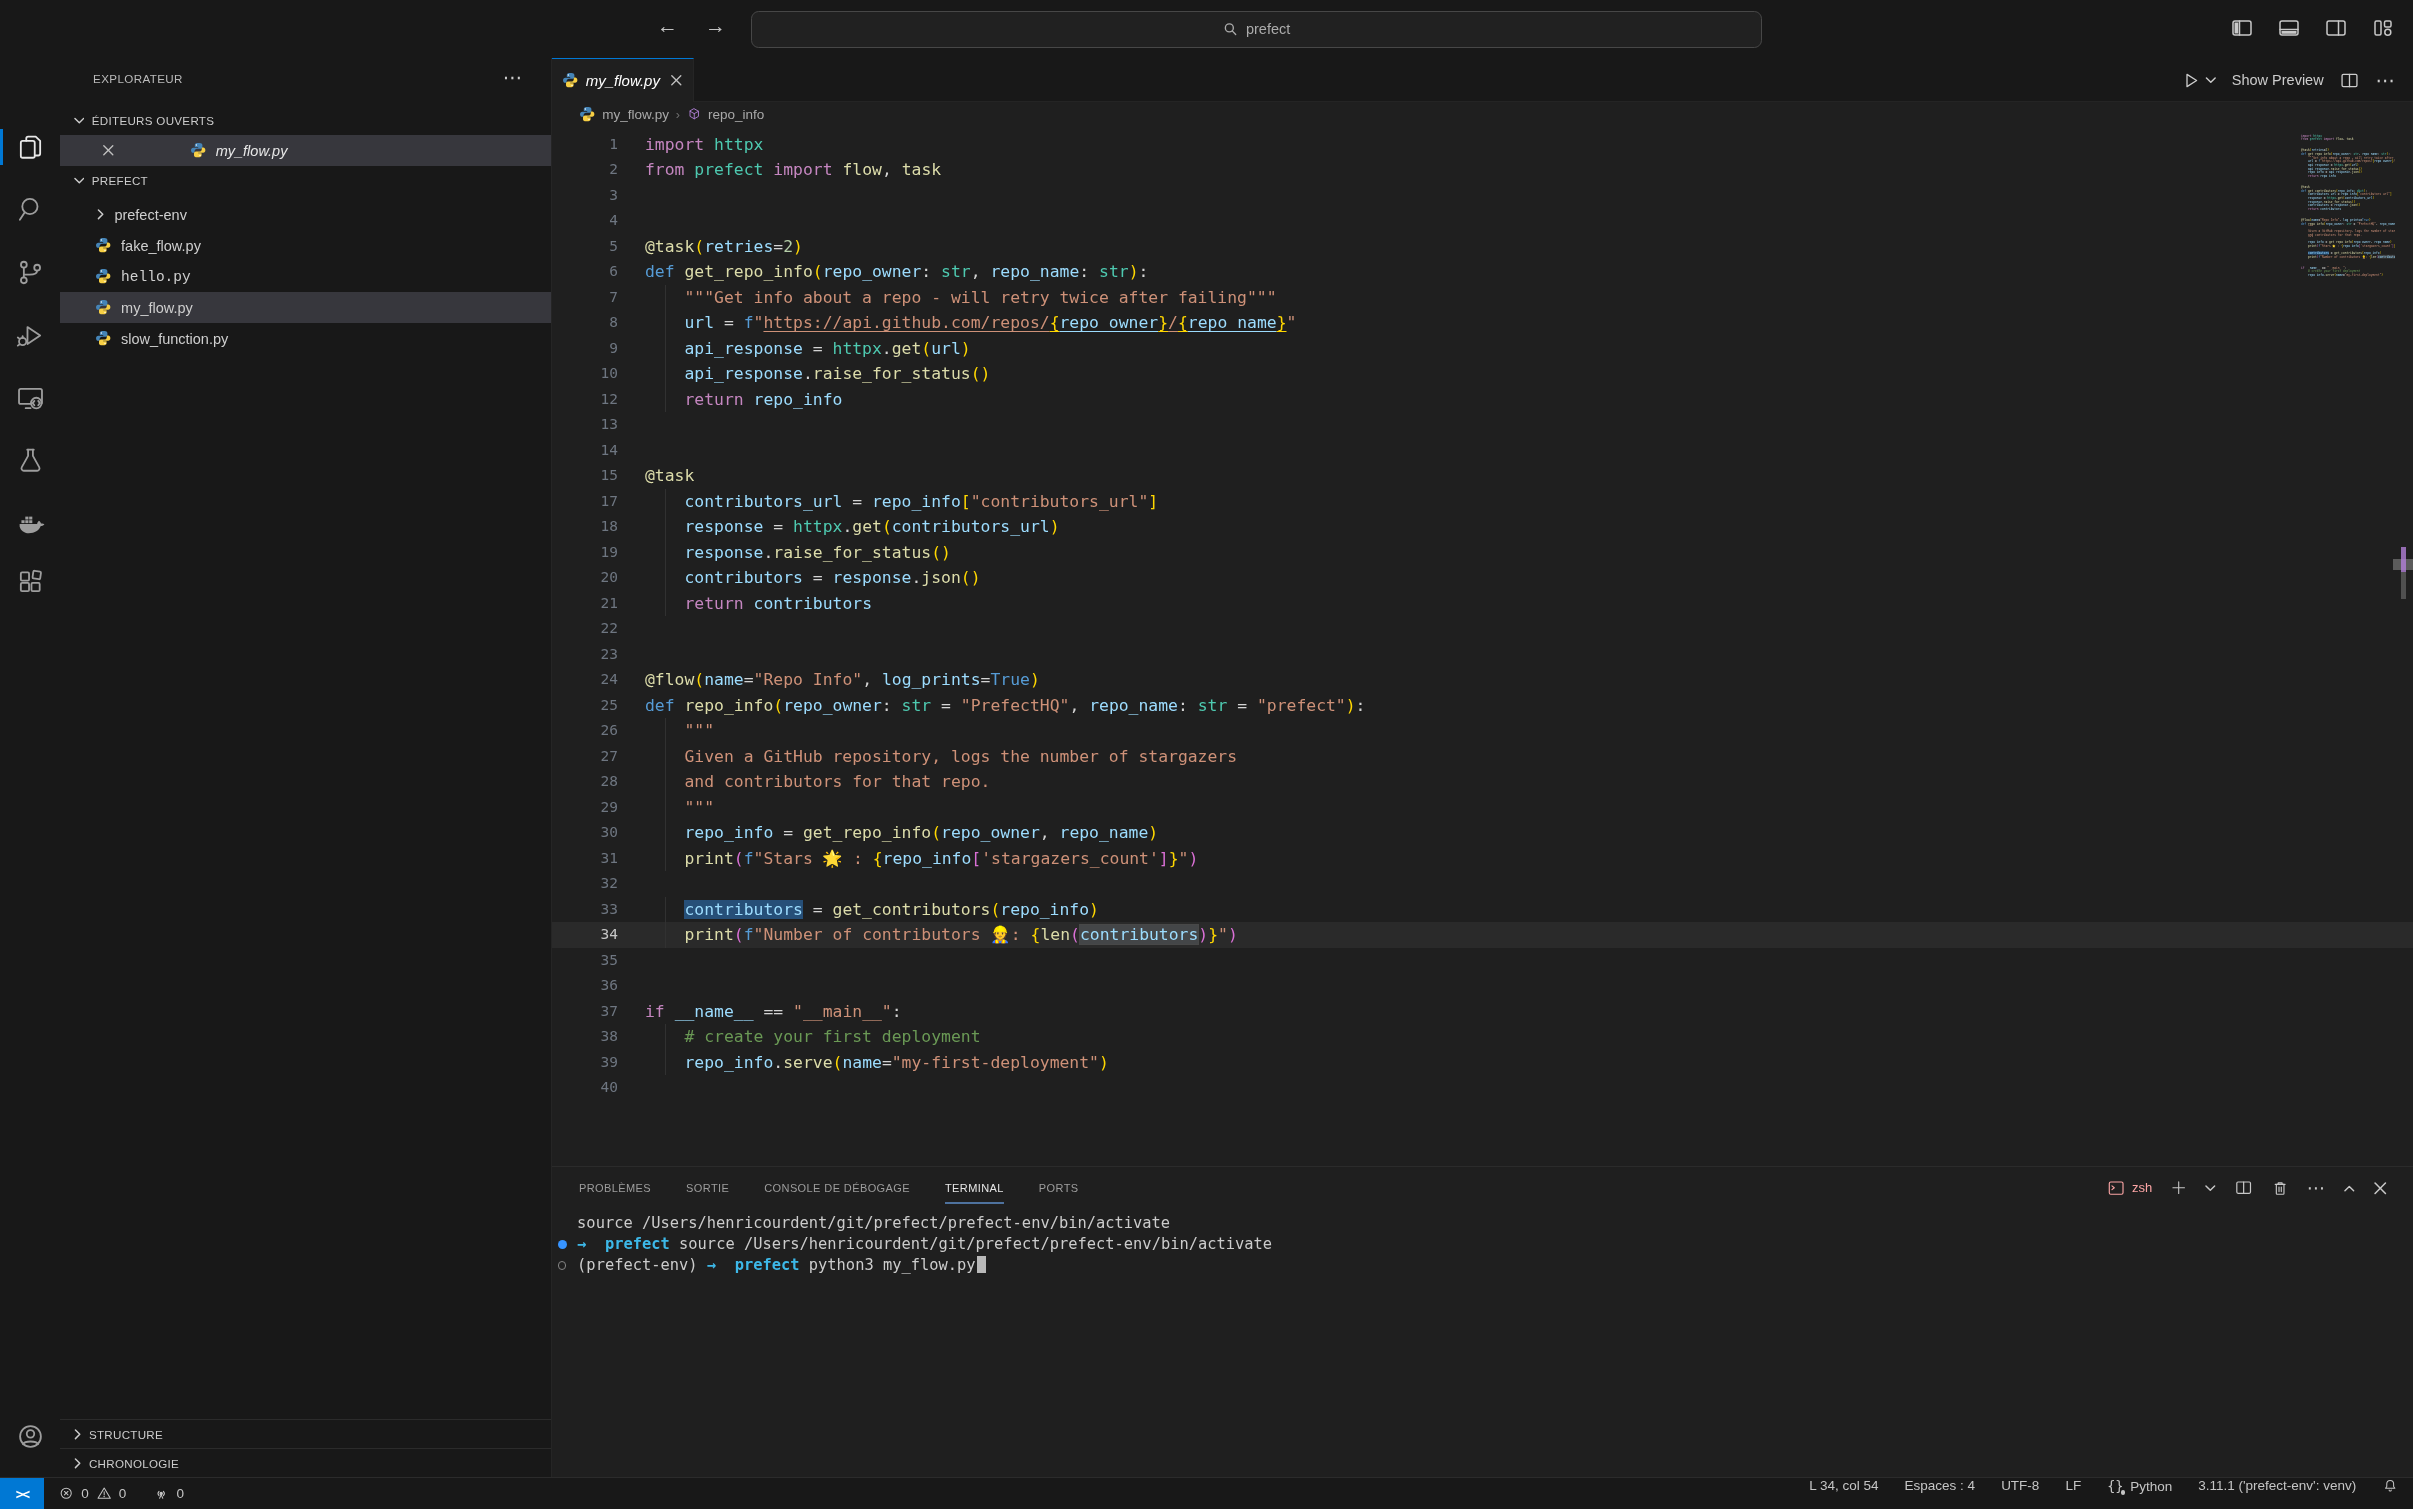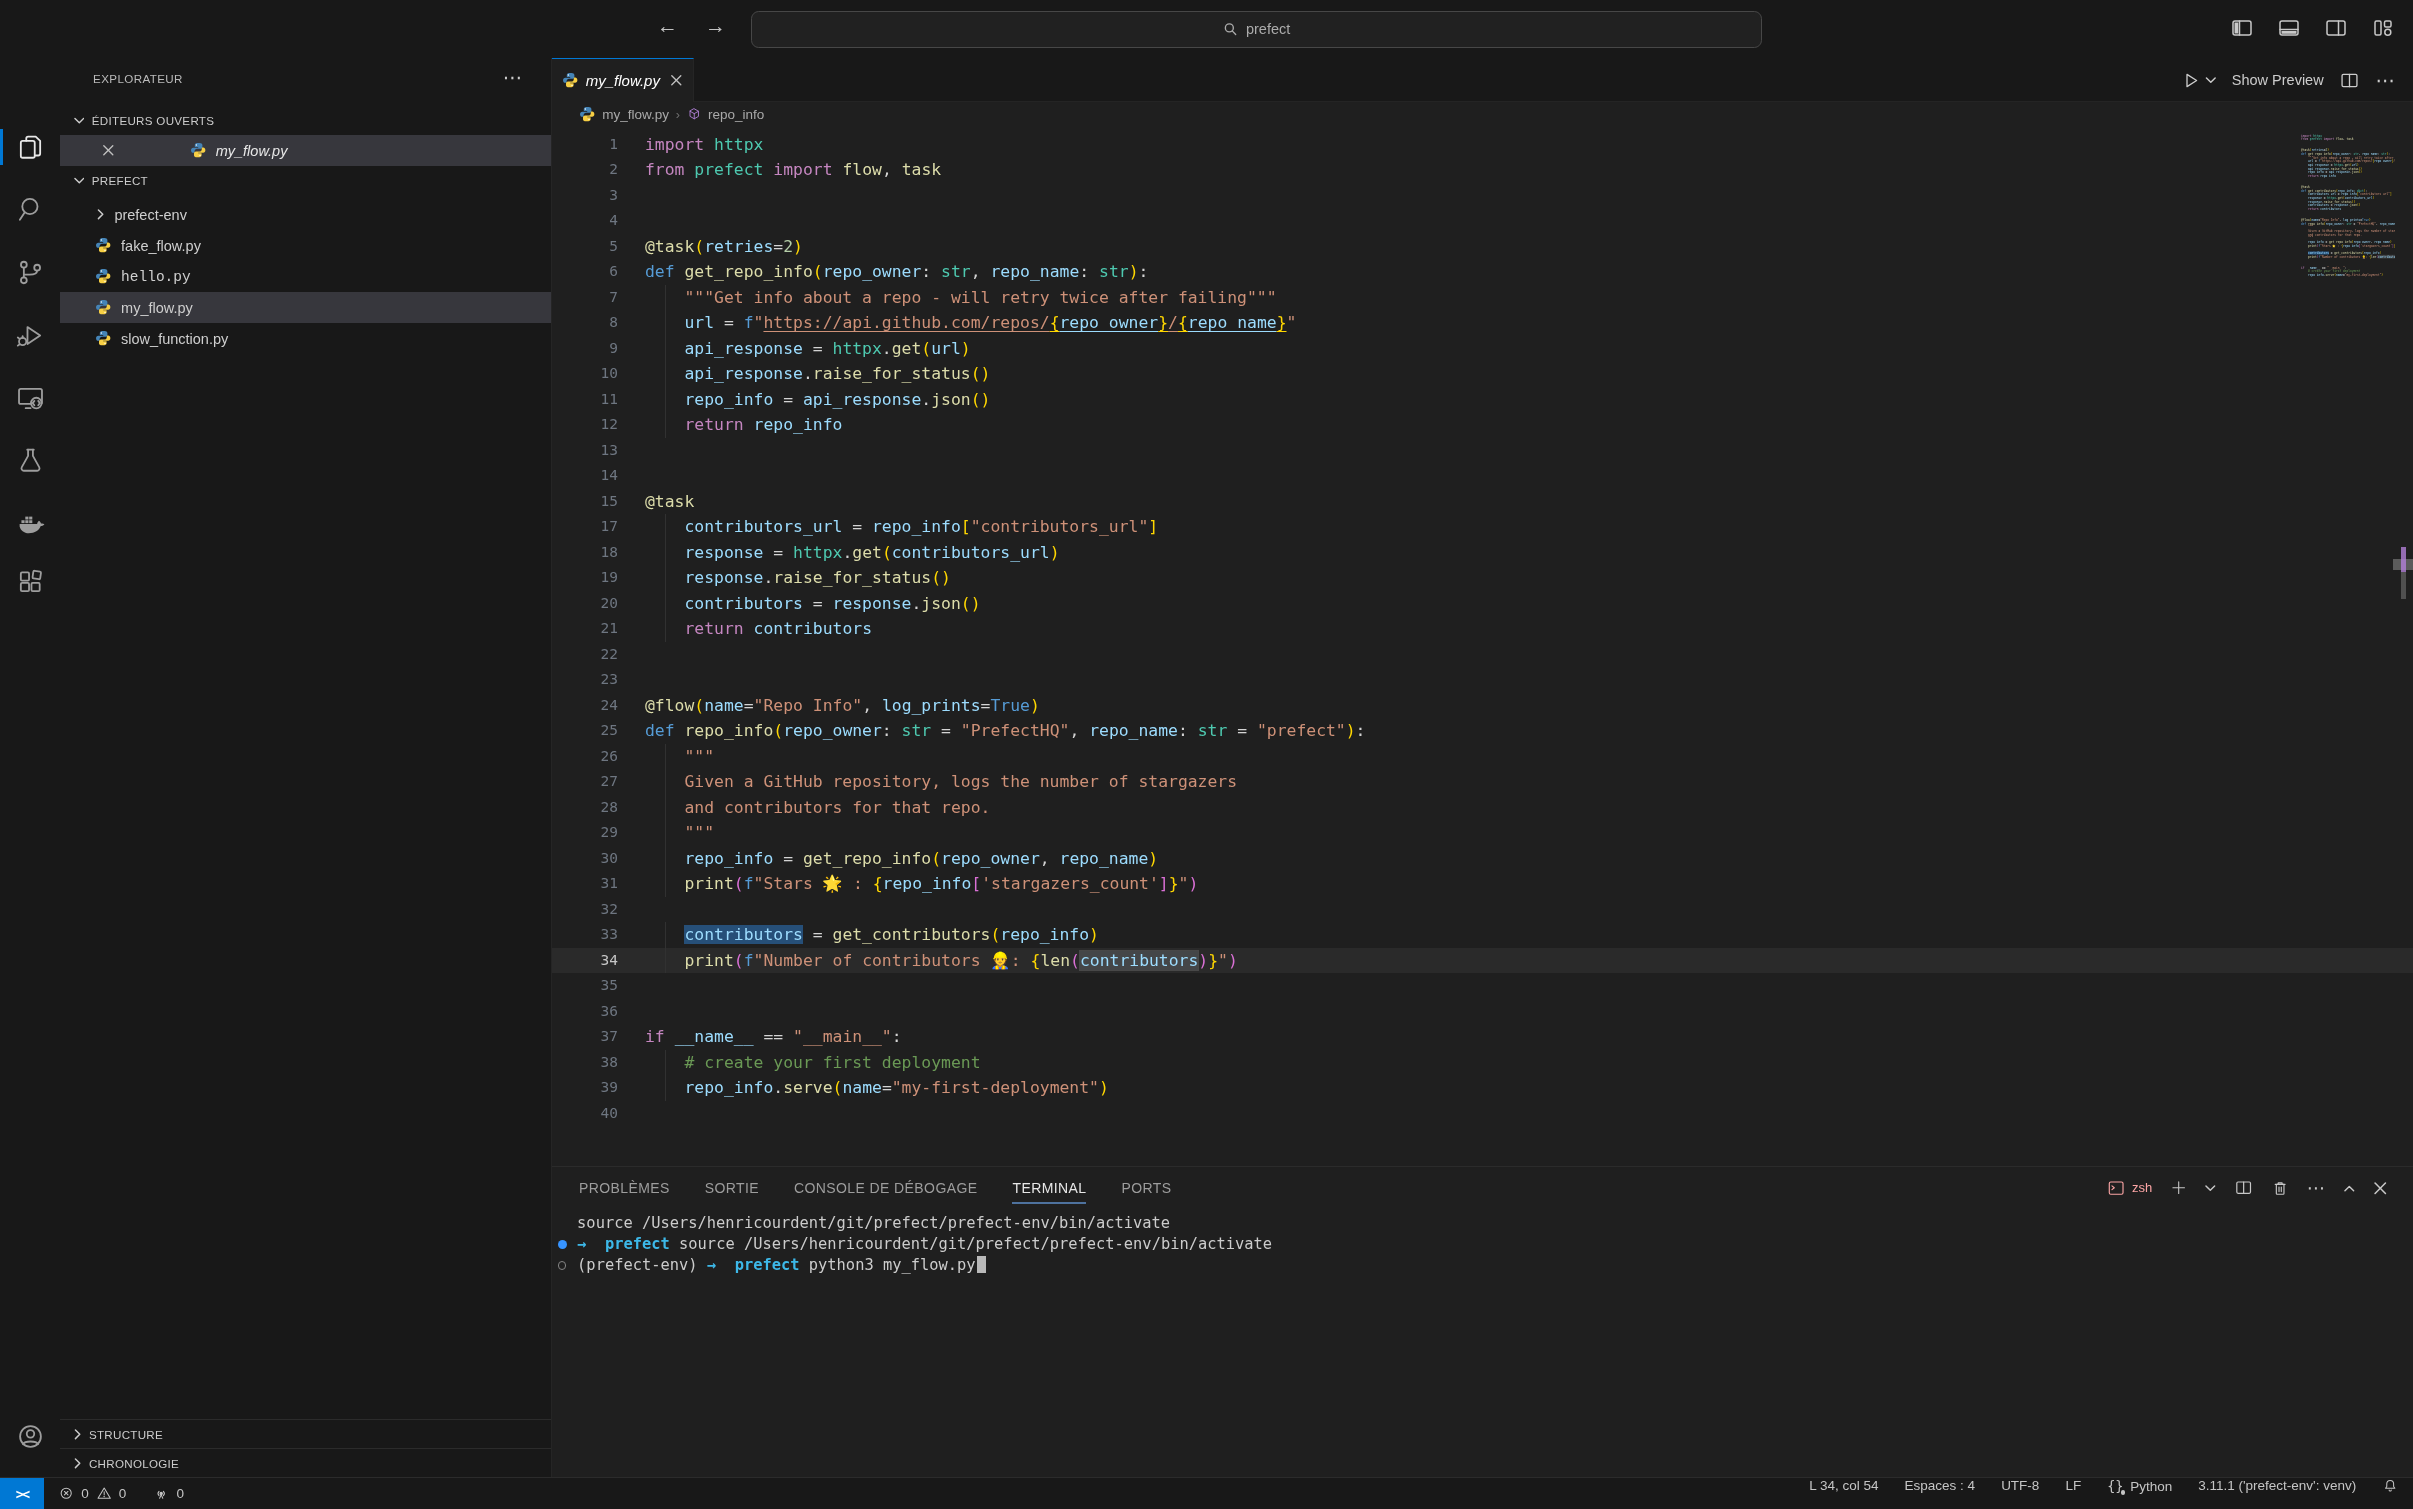--- a/index.html
+++ b/index.html
@@ -82,21 +82,21 @@
   .mm-inner{transform:scale(.2);transform-origin:0 0;width:473px}
   .mml{font-family:"DejaVu Sans Mono",monospace;font-size:14.5px;line-height:18.3px;height:18.3px;white-space:pre}
   .ruler-h{position:absolute;right:0;top:431px;width:21px;height:10.6px;background:rgba(140,140,140,.55)}
   .ruler-v1{position:absolute;right:7.7px;top:419px;width:5.8px;height:25px;background:rgba(177,128,215,.8)}
   .ruler-v2{position:absolute;right:7.7px;top:444px;width:5.8px;height:27px;background:rgba(140,140,140,.45)}
 
   
   .panel{position:absolute;left:0;top:1108px;width:100%;height:311px;background:#1f1f1f;
         border-top:1px solid #2b2b2b;box-sizing:border-box}
   .ptabs{position:absolute;left:27px;top:0;height:42px;display:flex;gap:35px}
-  .ptab{height:42px;display:flex;align-items:center;font-size:14px;color:#9d9d9d;
+  .ptab{height:42px;display:flex;align-items:center;font-size:11px;color:#9d9d9d;
         letter-spacing:0.4px;position:relative}
   .ptab.act{color:#e7e7e7}
   .ptab.act::after{content:"";position:absolute;left:0;right:0;bottom:4.8px;height:1.9px;background:#4e729e}
   .ptools{position:absolute;right:27px;top:0;height:42px;display:flex;align-items:center;
         gap:17.4px;color:#c8c8c8}
   .zshchip{display:flex;align-items:center;gap:6.8px;font-size:13px;color:#fca5a5}
   .term{position:absolute;left:5.8px;top:46px;width:1738px}
   .tl{display:flex;height:21px;line-height:21px;white-space:pre;
       font-family:"DejaVu Sans Mono",monospace;font-size:15.4px;color:#ccc}
   .tdot{flex:none;width:19.3px;display:flex;align-items:center}
@@ -426,21 +426,20 @@
           <div class="cl"><span class="ln">1</span><span class="lc"><span class="c-kw">import</span><span class="c-pn"> </span><span class="c-ty">httpx</span></span></div>
           <div class="cl"><span class="ln">2</span><span class="lc"><span class="c-kw">from</span><span class="c-pn"> </span><span class="c-ty">prefect</span><span class="c-pn"> </span><span class="c-kw">import</span><span class="c-pn"> </span><span class="c-fn">flow</span><span class="c-pn">, </span><span class="c-fn">task</span></span></div>
           <div class="cl"><span class="ln">3</span><span class="lc"></span></div>
           <div class="cl"><span class="ln">4</span><span class="lc"></span></div>
           <div class="cl"><span class="ln">5</span><span class="lc"><span class="c-fn">@task</span><span class="c-b1">(</span><span class="c-vr">retries</span><span class="c-pn">=</span><span class="c-nm">2</span><span class="c-b1">)</span></span></div>
           <div class="cl"><span class="ln">6</span><span class="lc"><span class="c-bl">def</span><span class="c-pn"> </span><span class="c-fn">get_repo_info</span><span class="c-b1">(</span><span class="c-vr">repo_owner</span><span class="c-pn">: </span><span class="c-ty">str</span><span class="c-pn">, </span><span class="c-vr">repo_name</span><span class="c-pn">: </span><span class="c-ty">str</span><span class="c-b1">)</span><span class="c-pn">:</span></span></div>
           <div class="cl"><span class="ln">7</span><span class="lc"><span class="guide"></span><span class="c-pn">    </span><span class="c-st">"""Get info about a repo - will retry twice after failing"""</span></span></div>
           <div class="cl"><span class="ln">8</span><span class="lc"><span class="guide"></span><span class="c-pn">    </span><span class="c-vr">url</span><span class="c-pn"> = </span><span class="c-bl">f</span><span class="c-st">"</span><span class="c-st u">https://api.github.com/repos/</span><span class="c-b1 u">{</span><span class="c-vr u">repo_owner</span><span class="c-b1 u">}</span><span class="c-st u">/</span><span class="c-b1 u">{</span><span class="c-vr u">repo_name</span><span class="c-b1 u">}</span><span class="c-st">"</span></span></div>
           <div class="cl"><span class="ln">9</span><span class="lc"><span class="guide"></span><span class="c-pn">    </span><span class="c-vr">api_response</span><span class="c-pn"> = </span><span class="c-ty">httpx</span><span class="c-pn">.</span><span class="c-fn">get</span><span class="c-b1">(</span><span class="c-vr">url</span><span class="c-b1">)</span></span></div>
           <div class="cl"><span class="ln">10</span><span class="lc"><span class="guide"></span><span class="c-pn">    </span><span class="c-vr">api_response</span><span class="c-pn">.</span><span class="c-fn">raise_for_status</span><span class="c-b1">(</span><span class="c-b1">)</span></span></div>
-          <div class="cl"><span class="ln">11</span><span class="lc"><span class="guide"></span><span class="c-pn">    </span><span class="c-vr">repo_info</span><span class="c-pn"> = </span><span class="c-vr">api_response</span><span class="c-pn">.</span><span class="c-fn">json</span><span class="c-b1">(</span><span class="c-b1">)</span></span></div>
           <div class="cl"><span class="ln">12</span><span class="lc"><span class="guide"></span><span class="c-pn">    </span><span class="c-kw">return</span><span class="c-pn"> </span><span class="c-vr">repo_info</span></span></div>
           <div class="cl"><span class="ln">13</span><span class="lc"></span></div>
           <div class="cl"><span class="ln">14</span><span class="lc"></span></div>
           <div class="cl"><span class="ln">15</span><span class="lc"><span class="c-fn">@task</span></span></div>
           <div class="cl"><span class="ln">17</span><span class="lc"><span class="guide"></span><span class="c-pn">    </span><span class="c-vr">contributors_url</span><span class="c-pn"> = </span><span class="c-vr">repo_info</span><span class="c-b1">[</span><span class="c-st">"contributors_url"</span><span class="c-b1">]</span></span></div>
           <div class="cl"><span class="ln">18</span><span class="lc"><span class="guide"></span><span class="c-pn">    </span><span class="c-vr">response</span><span class="c-pn"> = </span><span class="c-ty">httpx</span><span class="c-pn">.</span><span class="c-fn">get</span><span class="c-b1">(</span><span class="c-vr">contributors_url</span><span class="c-b1">)</span></span></div>
           <div class="cl"><span class="ln">19</span><span class="lc"><span class="guide"></span><span class="c-pn">    </span><span class="c-vr">response</span><span class="c-pn">.</span><span class="c-fn">raise_for_status</span><span class="c-b1">(</span><span class="c-b1">)</span></span></div>
           <div class="cl"><span class="ln">20</span><span class="lc"><span class="guide"></span><span class="c-pn">    </span><span class="c-vr">contributors</span><span class="c-pn"> = </span><span class="c-vr">response</span><span class="c-pn">.</span><span class="c-fn">json</span><span class="c-b1">(</span><span class="c-b1">)</span></span></div>
           <div class="cl"><span class="ln">21</span><span class="lc"><span class="guide"></span><span class="c-pn">    </span><span class="c-kw">return</span><span class="c-pn"> </span><span class="c-vr">contributors</span></span></div>
           <div class="cl"><span class="ln">22</span><span class="lc"></span></div>

